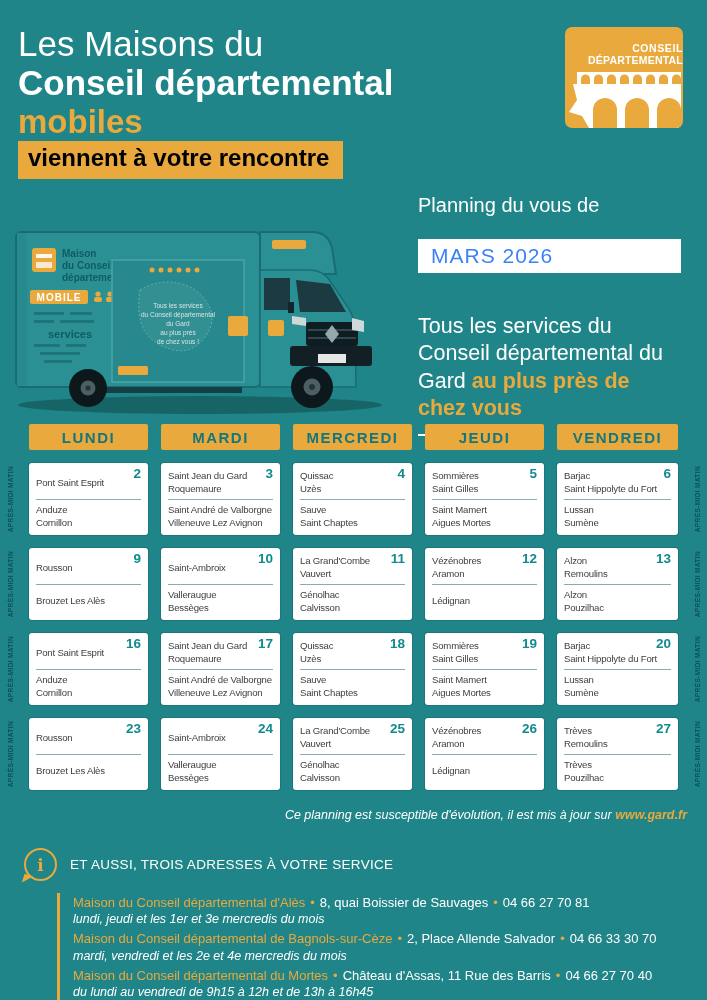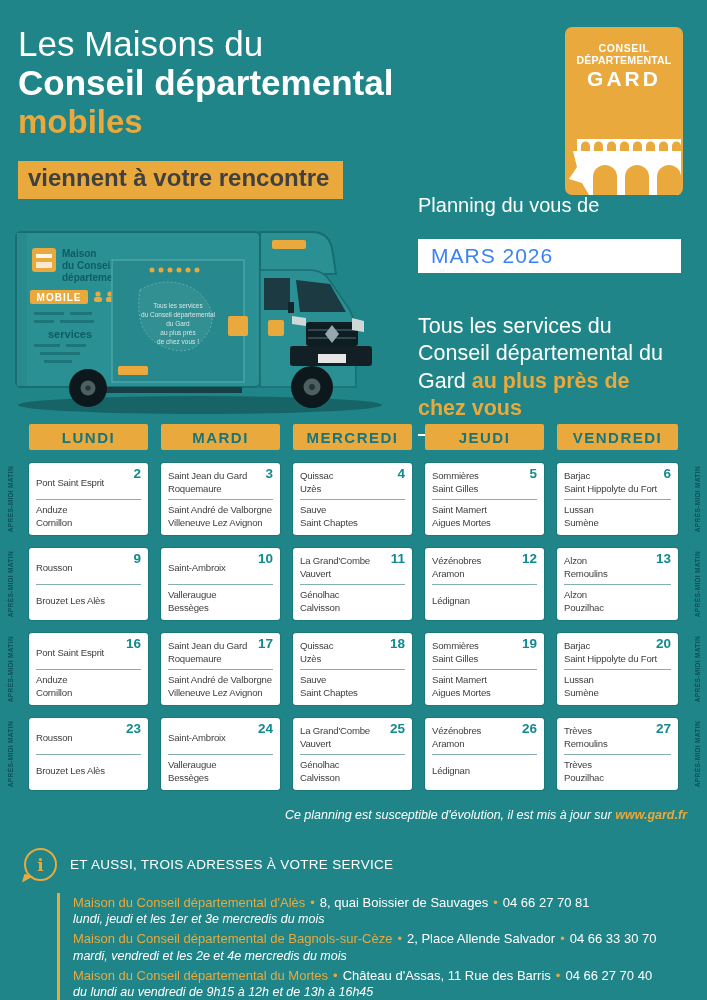--- a/index.html
+++ b/index.html
@@ -6,24 +6,24 @@
   .poster{
     position:relative; width:707px; height:1000px; overflow:hidden;
     background:#1f8588; font-family:"Liberation Sans", sans-serif;
     -webkit-font-smoothing:antialiased;
   }
   
   .titles{position:absolute; left:18px; top:24px; color:#fff; line-height:1.12;}
   .t1{font-size:35px; font-weight:normal;}
   .t2{font-size:35px; font-weight:bold;}
   .t3{font-size:33px; font-weight:bold; color:#e9a93d; margin-top:2px;}
-  .banner{display:inline-block; margin-top:20px; background:#e9a93d; color:#404040;
+  .banner{display:inline-block; margin-top:0; background:#e9a93d; color:#000000;
           font-weight:bold; font-size:24px; padding:4px 14px 7px 10px;}
-  .logo{position:absolute; right:24px; top:27px; width:118px; height:168px;
-        background:#e9a93d; border-radius:7px; text-align:center; color:#fff; overflow:hidden;}
+  .logo{position:absolute; right:24px; top:27px; width:118px; height:101px;
+        background:#e9a93d; border-radius:7px; text-align:right; color:#fff; overflow:hidden;}
   .logo .l1{font-size:10.5px; font-weight:bold; letter-spacing:.6px; margin-top:15px;}
   .logo .l2{font-size:10.5px; font-weight:bold; letter-spacing:.2px;}
   .logo .gard{font-size:21px; font-weight:bold; letter-spacing:3px; margin-top:1px;}
   .logo svg{position:absolute; left:0; bottom:0; width:118px; height:58px; display:block;}
   
   .truck{position:absolute; left:0; top:204px; width:408px; height:220px;}
   .planning{position:absolute; left:418px; top:194px; width:262px; color:#fff;}
   .plab{font-size:20px;}
   .pbox{margin-top:22px; background:#fff; width:250px; height:34px; line-height:34px;
         padding-left:13px; color:#3b82f6; font-size:21px; letter-spacing:1px;}

